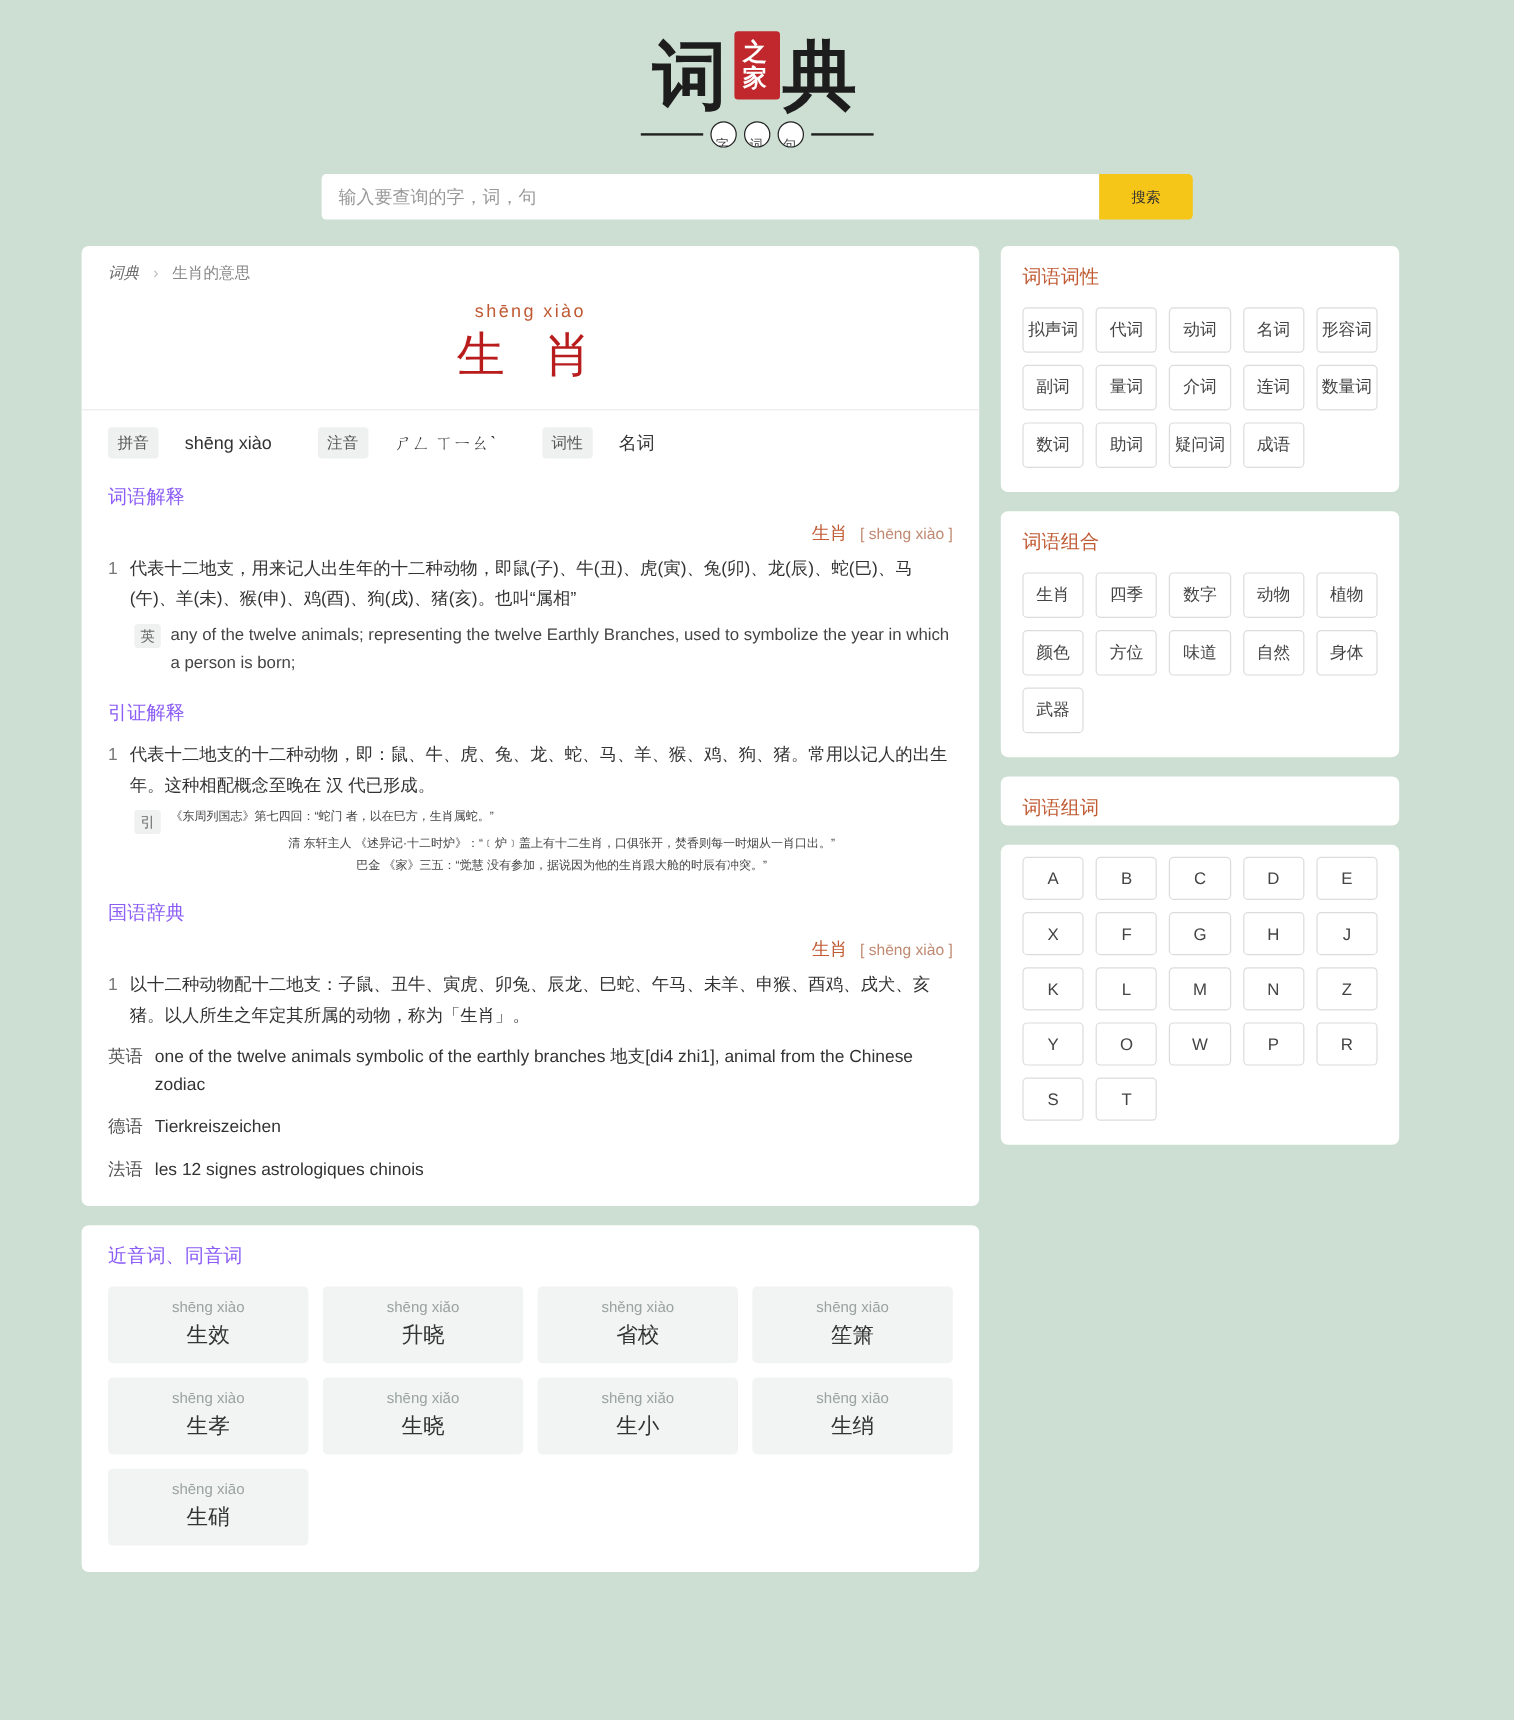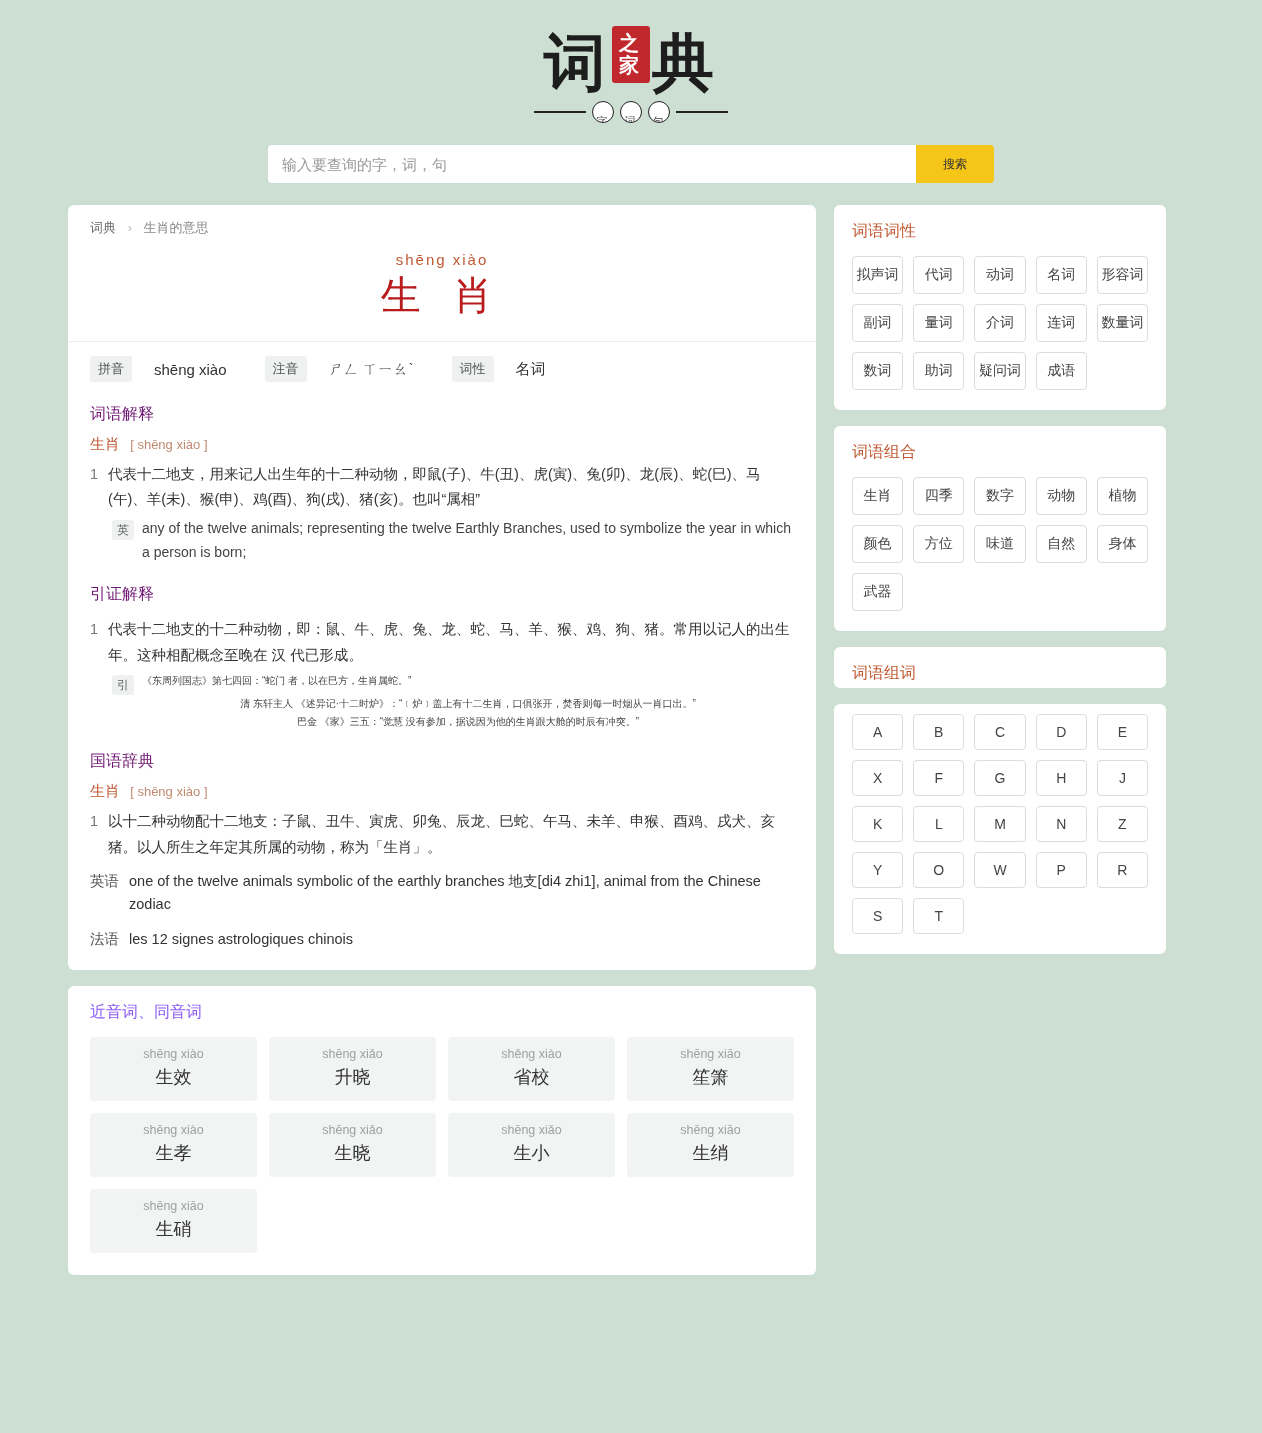--- a/index.html
+++ b/index.html
@@ -97,21 +97,21 @@
     border-radius: 6px;
     margin-bottom: 16px;
   }
 
   
   .crumb {
     font-size: 13px;
     color: #888;
     padding: 14px 22px 10px;
   }
-  .crumb a { color: #6a6a6a; text-decoration: none; }
+  .crumb a { color: #6a6a6a; text-decoration: none; font-style: italic; }
   .crumb .sep { margin: 0 8px; color: #bbb; }
 
   
   .word-head { text-align: center; padding: 4px 0 18px; }
   .word-pinyin { color: #c05a33; font-size: 15px; letter-spacing: 2px; }
   .word-title {
     font-size: 40px;
     color: #b91c1c;
     letter-spacing: 10px;
     font-family: "DejaVu Serif", serif;
@@ -130,27 +130,28 @@
     color: #555;
     font-size: 13px;
     padding: 4px 8px;
     border-radius: 3px;
   }
   .meta-val { color: #333; margin-right: 16px; }
 
   
   .sec-title {
     font-size: 16px;
-    color: #701a75;
+    color: #8b5cf6;
     padding: 16px 22px 6px;
   }
   .entry-word {
     padding: 4px 22px 2px;
     color: #c05a33;
     font-size: 15px;
+    text-align: right;
   }
   .entry-word .py { color: #c08a72; font-size: 13px; margin-left: 6px; }
 
   .def-list { padding: 6px 22px 4px; }
   .def-item { display: flex; gap: 10px; font-size: 14.5px; line-height: 1.75; color: #333; }
   .def-num { color: #777; flex: 0 0 auto; }
   .def-body { flex: 1 1 auto; }
   .sub-line {
     display: flex;
     gap: 8px;
@@ -323,20 +324,24 @@
       <div class="def-list">
         <div class="def-item">
           <span class="def-num">1</span>
           <span class="def-body">以十二种动物配十二地支：子鼠、丑牛、寅虎、卯兔、辰龙、巳蛇、午马、未羊、申猴、酉鸡、戌犬、亥猪。以人所生之年定其所属的动物，称为「生肖」。</span>
         </div>
       </div>
 
       <div class="lang-row">
         <span class="lang-label">英语</span>
         <span>one of the twelve animals symbolic of the earthly branches 地支[di4 zhi1], animal from the Chinese zodiac</span>
+      </div>
+      <div class="lang-row">
+        <span class="lang-label">德语</span>
+        <span>Tierkreiszeichen</span>
       </div>
       <div class="lang-row pad-bottom">
         <span class="lang-label">法语</span>
         <span>les 12 signes astrologiques chinois</span>
       </div>
     </div>
 
     <div class="card">
       <div class="card-title">近音词、同音词</div>
       <div class="homo-grid">

